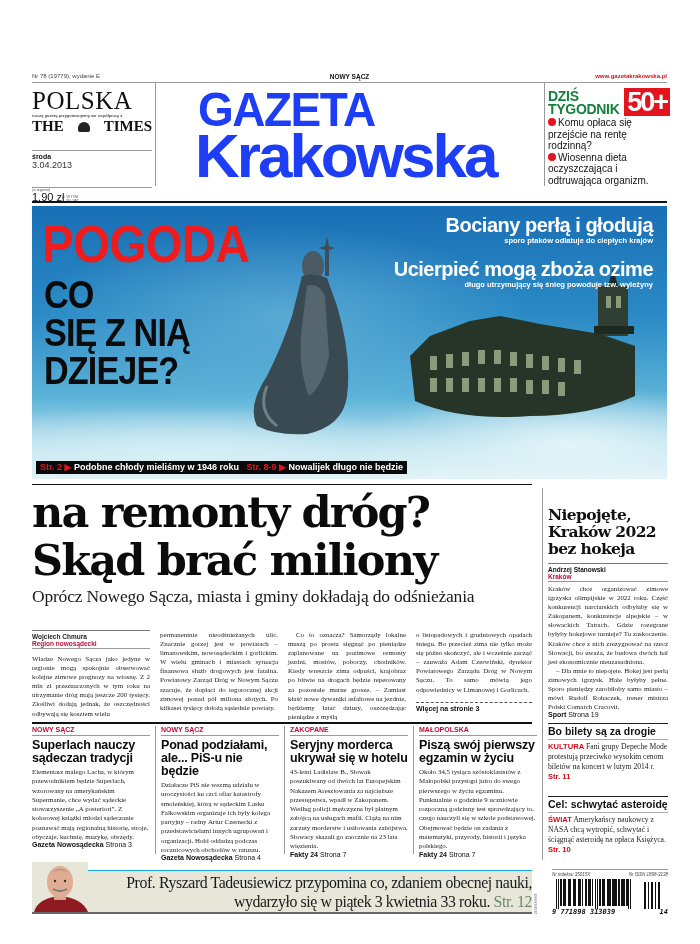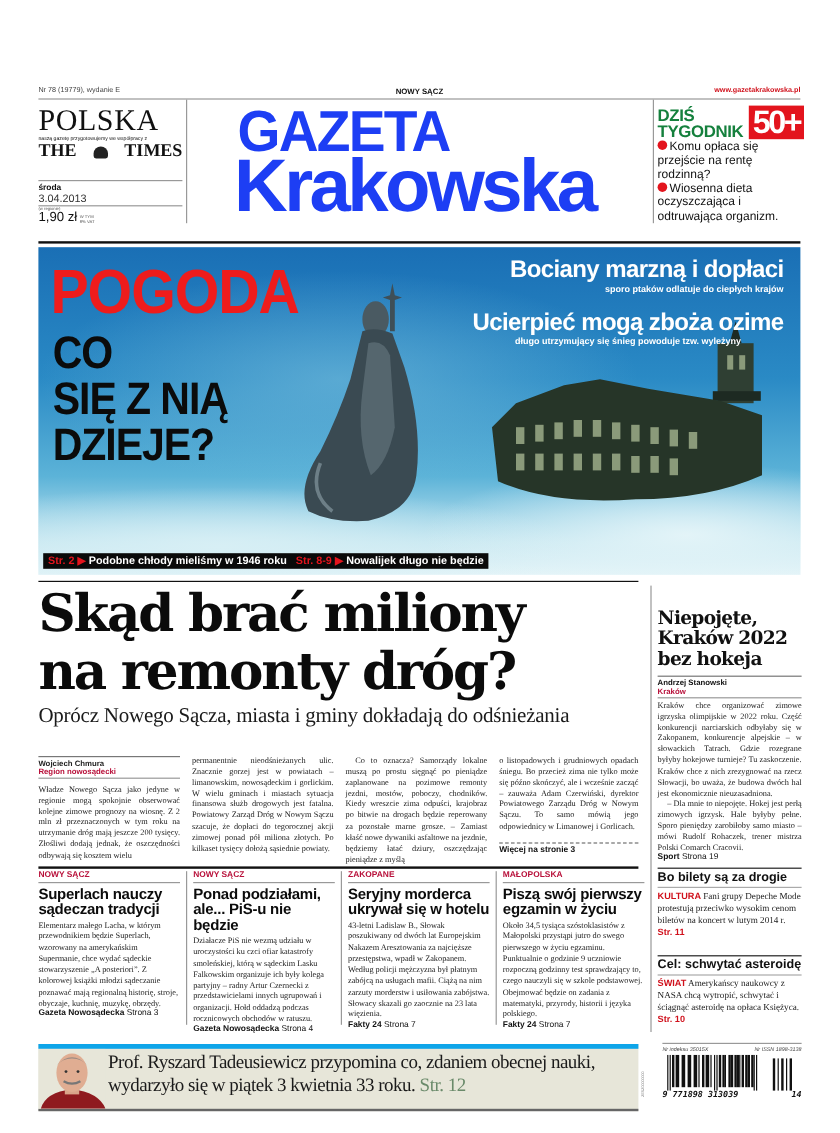--- a/index.html
+++ b/index.html
@@ -16,21 +16,21 @@
 
   
   .polska { top: 89px; left: 32px; width: 120px; }
   .polska .title { font-family: "Liberation Serif", serif; font-size: 25px; letter-spacing: 0.5px; line-height: 24px; }
   .polska .sub { font-family: "Liberation Sans", sans-serif; font-size: 4.3px; line-height: 6px; white-space: nowrap; }
   .polska .times { font-family: "Liberation Serif", serif; font-size: 15px; font-weight: bold; line-height: 15px; display: flex; align-items: center; gap: 14px; }
   .polska .times .crest { display: inline-block; width: 32px; height: 10px; background: #222; border-radius: 6px 6px 2px 2px; }
   .vsep1 { top: 83px; left: 155px; width: 1px; height: 103px; background: #999; }
   .dateblock { top: 150px; left: 32px; width: 120px; border-top: 1px solid #999; font-family: "Liberation Sans", sans-serif; }
   .dateblock .day { font-size: 7px; font-weight: bold; margin-top: 2px; }
-  .dateblock .date { font-size: 9px; color: #333; border-bottom: 1px solid #999; padding-bottom: 1px; }
+  .dateblock .date { font-size: 9px; color: #333; border-bottom: 1px solid #999; padding-bottom: 17px; }
   .dateblock .incl { font-size: 3.5px; color: #555; }
   .dateblock .price { font-size: 11px; line-height: 11px; display: flex; align-items: flex-end; gap: 2px; }
   .dateblock .vat { font-size: 3.5px; line-height: 4px; color: #555; }
 
   
   .mast { top: 86px; left: 190px; width: 320px; color: #1d3ef4; font-family: "Liberation Sans", sans-serif; font-weight: bold; }
   .mast .g { font-size: 46px; line-height: 44px; letter-spacing: -1.5px; margin-left: 8px; transform: scaleY(1.05); transform-origin: top left; }
   .mast .k { font-size: 62px; line-height: 56px; letter-spacing: -3px; margin-left: 5px; margin-top: -2px; }
 
   
@@ -50,21 +50,21 @@
       radial-gradient(ellipse 300px 50px at 150px 250px, #d7eff5 0%, rgba(215,239,245,0) 100%),
       radial-gradient(ellipse 250px 90px at 250px 110px, rgba(120,190,220,0.6) 0%, rgba(120,190,220,0) 100%),
       linear-gradient(180deg, #1a6fb5 0%, #2a8ac5 40%, #5cb3d8 70%, #c4e6f0 90%, #e4f4f8 100%); }
   .hero .pogoda { position: absolute; left: 10px; top: 12px; color: #ee1c1c; font-family: "Liberation Sans", sans-serif; font-weight: bold; font-size: 52px; line-height: 52px; letter-spacing: -1px; transform: scaleX(0.92); transform-origin: left; }
   .hero .q { position: absolute; left: 12px; top: 70px; color: #0b0b0b; font-family: "Liberation Sans", sans-serif; font-weight: bold; font-size: 38px; line-height: 38px; letter-spacing: -1px; transform: scaleX(0.9); transform-origin: left; }
   .hero .statue { position: absolute; left: 215px; top: 30px; width: 130px; height: 200px; }
   .hero .townhall { position: absolute; left: 378px; top: 60px; width: 230px; height: 165px; }
   .hero .sub1 { position: absolute; right: 14px; top: 8px; text-align: right; color: #fff; font-family: "Liberation Sans", sans-serif; font-weight: bold; }
   .hero .sub1 .h { font-size: 20px; line-height: 22px; letter-spacing: -0.5px; }
   .hero .sub1 .s { font-size: 7.5px; line-height: 9px; }
-  .hero .sub2 { position: absolute; right: 14px; top: 52px; text-align: center; color: #fff; font-family: "Liberation Sans", sans-serif; font-weight: bold; }
+  .hero .sub2 { position: absolute; right: 14px; top: 52px; text-align: right; color: #fff; font-family: "Liberation Sans", sans-serif; font-weight: bold; }
   .hero .sub2 .h { font-size: 20px; line-height: 22px; letter-spacing: -0.5px; }
   .hero .sub2 .s { font-size: 7.5px; line-height: 9px; }
   .strip { position: absolute; left: 4px; top: 255px; background: #0a0a0a; color: #fff; font-family: "Liberation Sans", sans-serif; font-weight: bold; font-size: 9px; line-height: 13px; padding: 0 4px; white-space: nowrap; }
   .strip .pg { color: #e3141d; }
   .strip .arr { color: #e3141d; }
 
   
   .rule2 { top: 484px; left: 32px; width: 500px; height: 1px; background: #111; }
   .headline { top: 488px; left: 32px; width: 500px; font-family: "DejaVu Serif", serif; font-weight: bold; font-size: 43px; line-height: 48px; letter-spacing: -1.8px; color: #0b0b0b; }
   .deck { top: 586px; left: 32px; width: 500px; font-family: "Liberation Serif", serif; font-size: 17.5px; letter-spacing: -0.2px; color: #1a1a1a; }
@@ -102,21 +102,21 @@
   .row-rule { top: 722px; left: 32px; width: 500px; height: 2px; background: #111; }
   .lb { top: 726px; width: 118px; }
   .lb .sec { font-family: "Liberation Sans", sans-serif; font-weight: bold; font-size: 7px; color: #b8103a; border-bottom: 1px solid #999; padding-bottom: 2px; margin-bottom: 3px; }
   .lb .t { font-family: "Liberation Sans", sans-serif; font-weight: bold; font-size: 12.5px; line-height: 13px; letter-spacing: -0.2px; color: #0b0b0b; }
   .lb .x { font-family: "Liberation Serif", serif; font-size: 6.9px; line-height: 9.3px; margin-top: 2px; color: #222; }
   .lb .src { font-family: "Liberation Sans", sans-serif; font-size: 7px; }
   .lb .src b { font-weight: bold; }
   .lvs { top: 726px; width: 1px; height: 128px; background: #999; }
 
   
-  .promo { top: 870px; left: 32px; width: 500px; height: 56px; background: #e7e6d9; border-top: 4px solid #0ea5e9; border-bottom: 2px solid #666; }
+  .promo { top: 870px; left: 32px; width: 500px; height: 44px; background: #e7e6d9; border-top: 1px solid #0ea5e9; border-bottom: 2px solid #666; text-align: right; }
   .promo .face { position: absolute; left: 0; bottom: 0; width: 56px; height: 50px; overflow: hidden; }
   .promo .txt { position: absolute; left: 58px; top: 2px; font-family: "Liberation Serif", serif; font-size: 15.8px; line-height: 19px; letter-spacing: -0.4px; color: #1a1a1a; }
   .promo .txt .str { color: #6a8a6a; }
   .promo-vtext { top: 870px; left: 534px; width: 6px; height: 44px; font-size: 3px; color: #777; writing-mode: vertical-rl; transform: rotate(180deg); font-family: "Liberation Sans", sans-serif; }
 
   .barcode-block { top: 869px; left: 552px; width: 116px; font-family: "Liberation Sans", sans-serif; font-style: italic; }
   .barcode-block .ids { display: flex; justify-content: space-between; font-size: 4.5px; color: #444; border-top: 1px solid #999; padding-top: 2px; }
   .barcode-block svg { display: block; margin-top: 2px; }
   .barcode-block .nums { display: flex; justify-content: space-between; font-family: "DejaVu Sans Mono", monospace; font-weight: bold; font-size: 7px; margin-top: -1px; }
 </style>
@@ -209,41 +209,41 @@
     </g>
   </svg>
 
   <div class="pogoda">POGODA</div>
   <div class="q">
     <div>CO</div>
     <div>SIĘ Z NIĄ</div>
     <div>DZIEJE?</div>
   </div>
   <div class="sub1">
-    <div class="h">Bociany marzną i dopłaci</div>
+    <div class="h">Bociany perłą i głodują</div>
     <div class="s">sporo ptaków odlatuje do ciepłych krajów</div>
   </div>
   <div class="sub2">
     <div class="h">Ucierpieć mogą zboża ozime</div>
     <div class="s">długo utrzymujący się śnieg powoduje tzw. wyleżyny</div>
   </div>
   <div class="strip">
     <span class="pg">Str. 2</span>
     <span class="arr">▶</span>
     <span>Podobne chłody mieliśmy w 1946 roku</span>&nbsp;&nbsp;
     <span class="pg">Str. 8-9</span>
     <span class="arr">▶</span>
     <span>Nowalijek długo nie będzie</span>
   </div>
 </div>
 
 <div class="abs rule2"></div>
 <div class="abs headline">
+  <div>na remonty dróg?</div>
   <div>Skąd brać miliony</div>
-  <div>na remonty dróg?</div>
 </div>
 <div class="abs deck">Oprócz Nowego Sącza, miasta i gminy dokładają do odśnieżania</div>
 
 <div class="abs story">
   <div class="byline">
     <div class="name">Wojciech Chmura</div>
     <div class="region">Region nowosądecki</div>
   </div>
   <div class="col c1">Władze Nowego Sącza jako jedyne w regionie mogą spokojnie obserwować kolejne zimowe prognozy na wiosnę. Z 2 mln zł przeznaczonych w tym roku na utrzymanie dróg mają jeszcze 200 tysięcy. Złośliwi dodają jednak, że oszczędności odbywają się kosztem wielu</div>
   <div class="col c2">permanentnie nieodśnieżanych ulic. Znacznie gorzej jest w powiatach – limanowskim, nowosądeckim i gorlickim. W wielu gminach i miastach sytuacja finansowa służb drogowych jest fatalna. Powiatowy Zarząd Dróg w Nowym Sączu szacuje, że dopłaci do tegorocznej akcji zimowej ponad pół miliona złotych. Po kilkaset tysięcy dołożą sąsiednie powiaty.</div>

